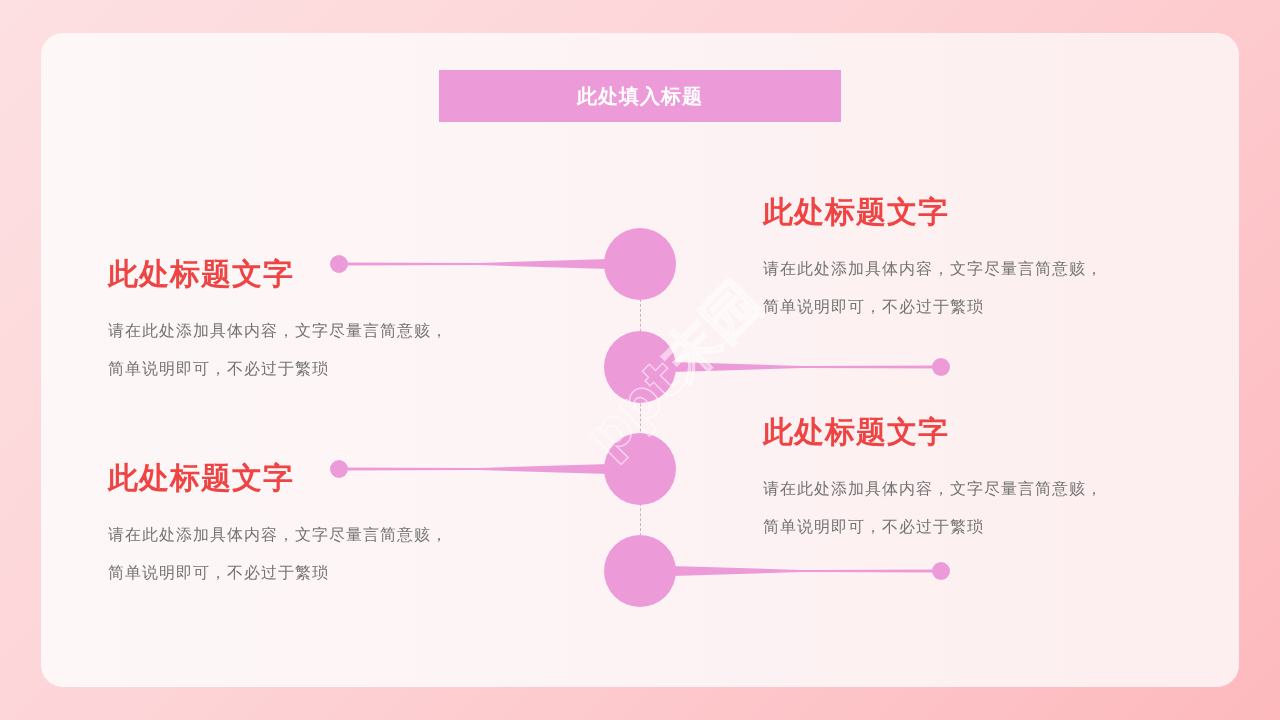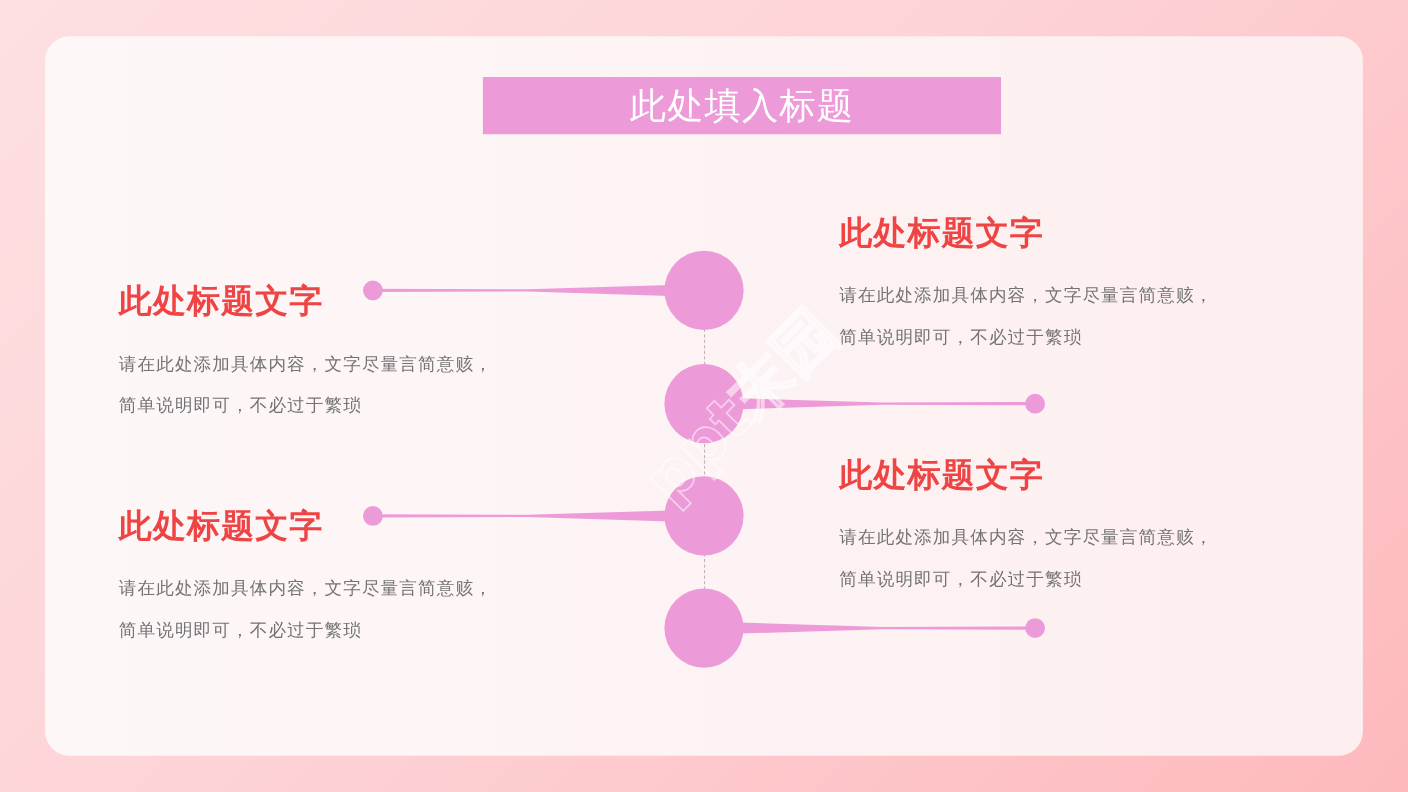--- a/index.html
+++ b/index.html
@@ -7,24 +7,24 @@
       width: 1280px; height: 720px; overflow: hidden; position: relative;
       background: linear-gradient(135deg, #fde0e2 0%, #fdd3d6 45%, #fdb9bd 100%);
       font-family: "DejaVu Sans", "Liberation Sans", sans-serif;
     }
     .card {
       position: absolute; left: 41px; top: 33px; width: 1198px; height: 654px;
       border-radius: 22px;
       background: linear-gradient(90deg, #fdf7f8 0%, #fdf3f4 50%, #fdeeef 100%);
     }
     .title-bar {
-      position: absolute; left: 439px; top: 70px; width: 471px; height: 52px;
+      position: absolute; left: 439px; top: 70px; width: 402px; height: 52px;
       background: #ed9bd8;
       display: flex; align-items: center; justify-content: center;
-      color: #ffffff; font-size: 33px; font-weight: normal; letter-spacing: 1px;
+      color: #ffffff; font-size: 20px; font-weight: bold; letter-spacing: 1px;
     }
     .timeline-axis {
       position: absolute; left: 640px; top: 264px; height: 307px; width: 0;
       border-left: 1px dashed #c8b4b8;
     }
     .node {
       position: absolute; width: 72px; height: 72px; border-radius: 50%;
       background: #ed9bd8;
     }
     .connector { position: absolute; height: 20px; }

